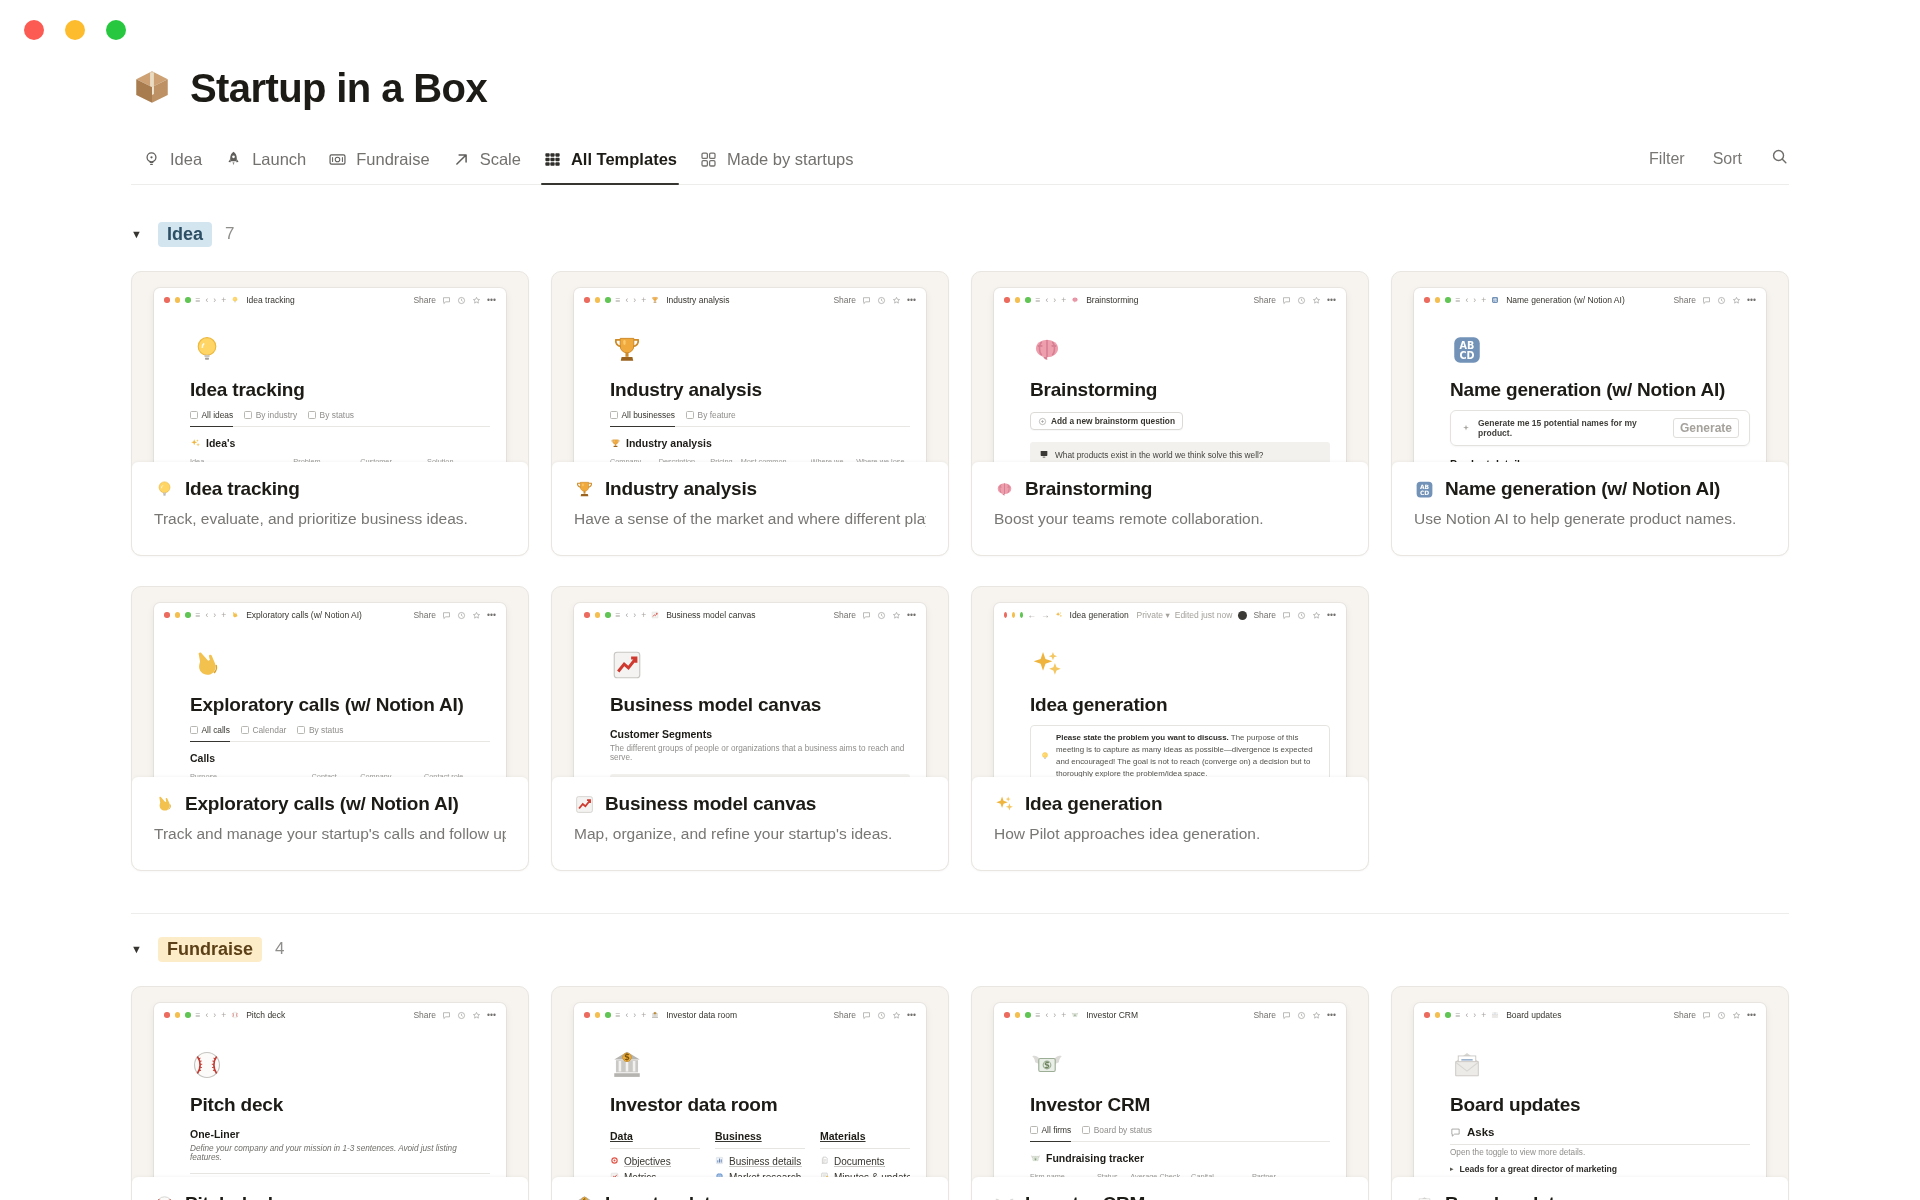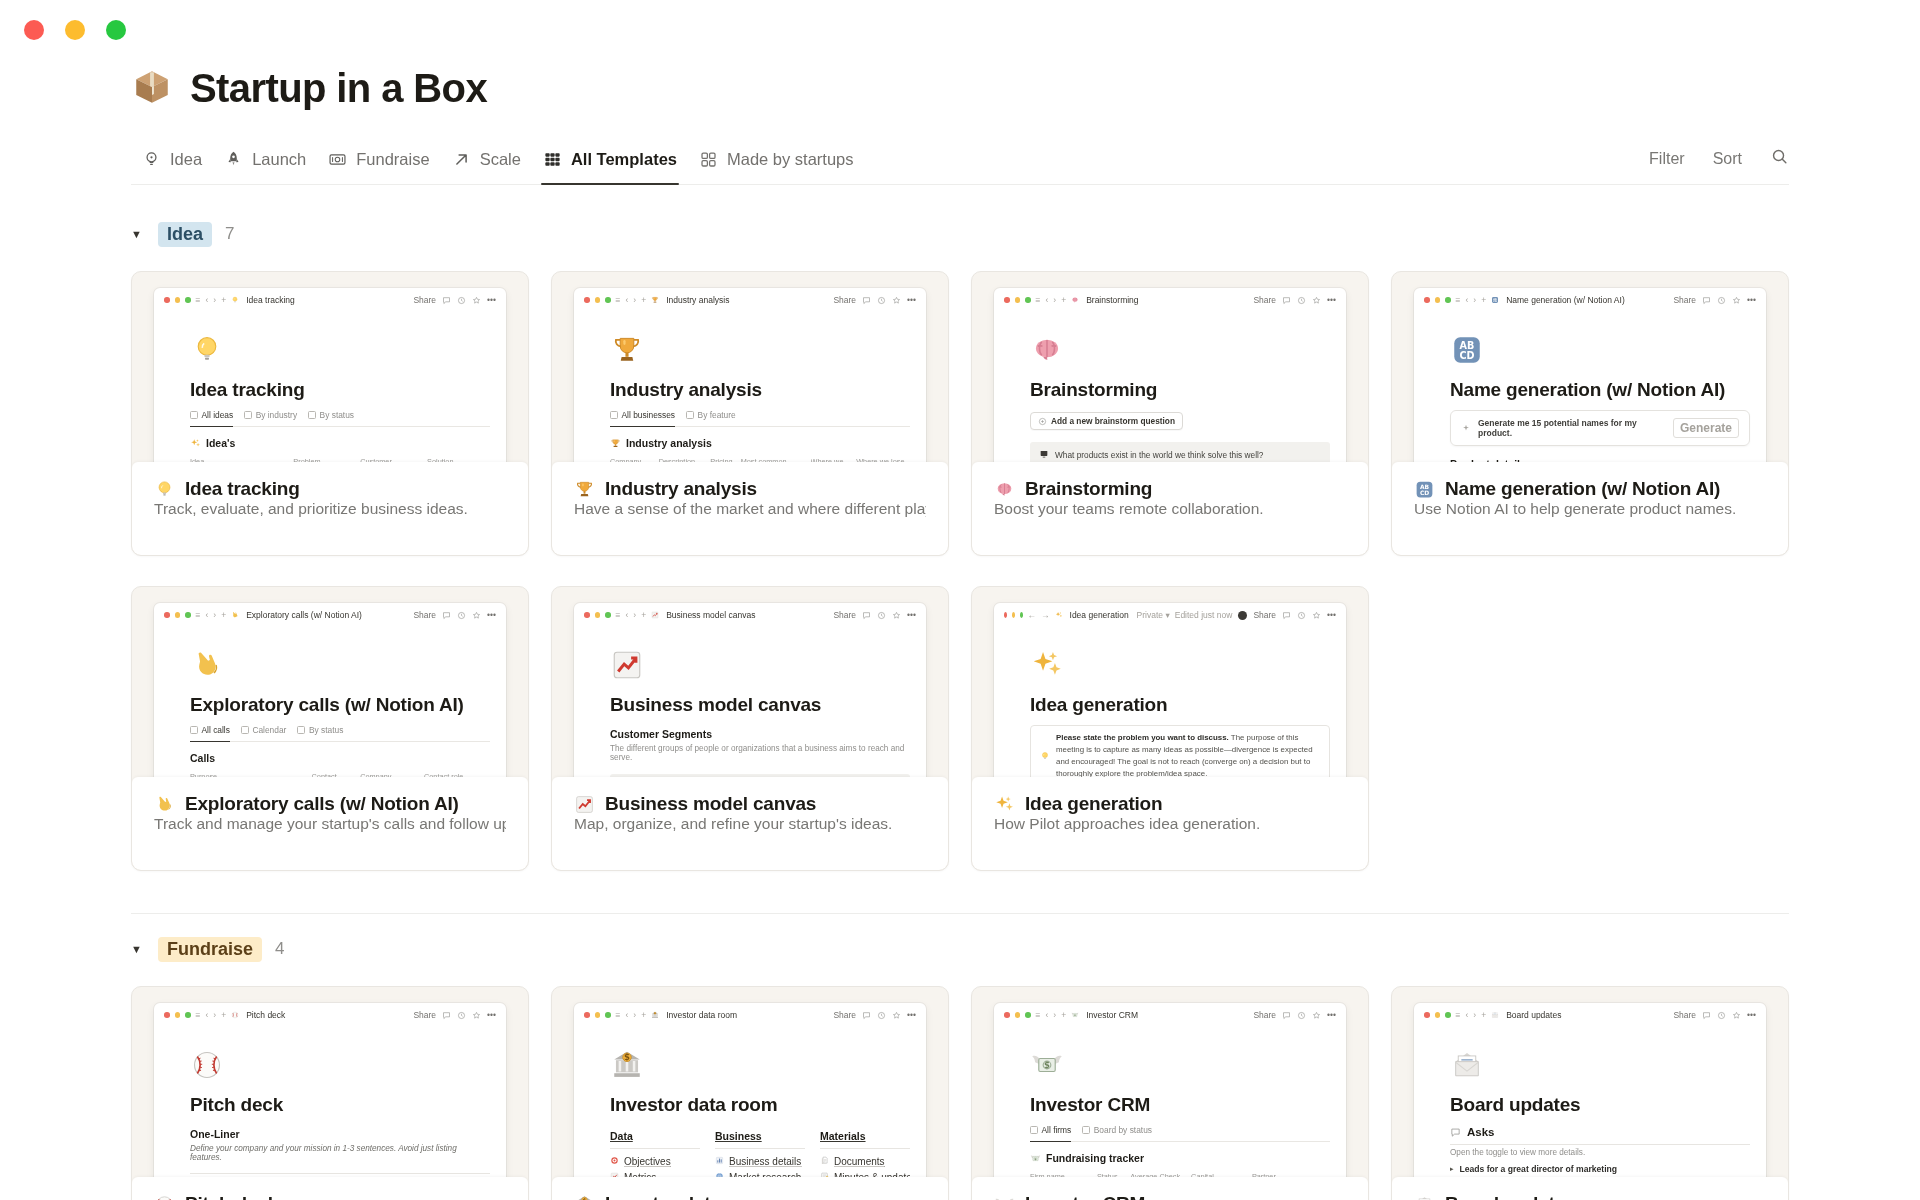--- a/index.html
+++ b/index.html
@@ -109,21 +109,21 @@
     margin:5px 0; white-space:nowrap; overflow:hidden; }
   .mlink span { text-decoration:underline; text-decoration-color:#c9c7c3; }
   .mtoggle { display:flex; align-items:center; gap:6px; font-size:8.6px; font-weight:600;
     color:#2f2e2b; margin-top:7px; }
   .mtoggle .tri { color:#57564f; font-size:7px; }
 
   .card-footer { position:absolute; left:0; right:0; bottom:0; height:93px; background:#fff;
     border-radius:6px 6px 9px 9px; padding:16px 22px; box-shadow:0 -1px 3px rgba(15,15,15,.04); }
   .f-title { display:flex; align-items:center; gap:10px; font-size:19px; font-weight:700;
     color:#1d1b16; white-space:nowrap; overflow:hidden; letter-spacing:-.2px; }
-  .f-desc { margin-top:0; font-size:15.5px; color:#787774; white-space:nowrap; overflow:hidden; }
+  .f-desc { margin-top:10px; font-size:15.5px; color:#787774; white-space:nowrap; overflow:hidden; }
 </style>
 </head>
 <body>
 
 <div class="traffic">
   <span class="tdot" id="td1" style="background: rgb(252, 91, 83);"></span>
   <span class="tdot" id="td2" style="background: rgb(253, 188, 46);"></span>
   <span class="tdot" id="td3" style="background: rgb(39, 200, 64);"></span>
 </div>
 

